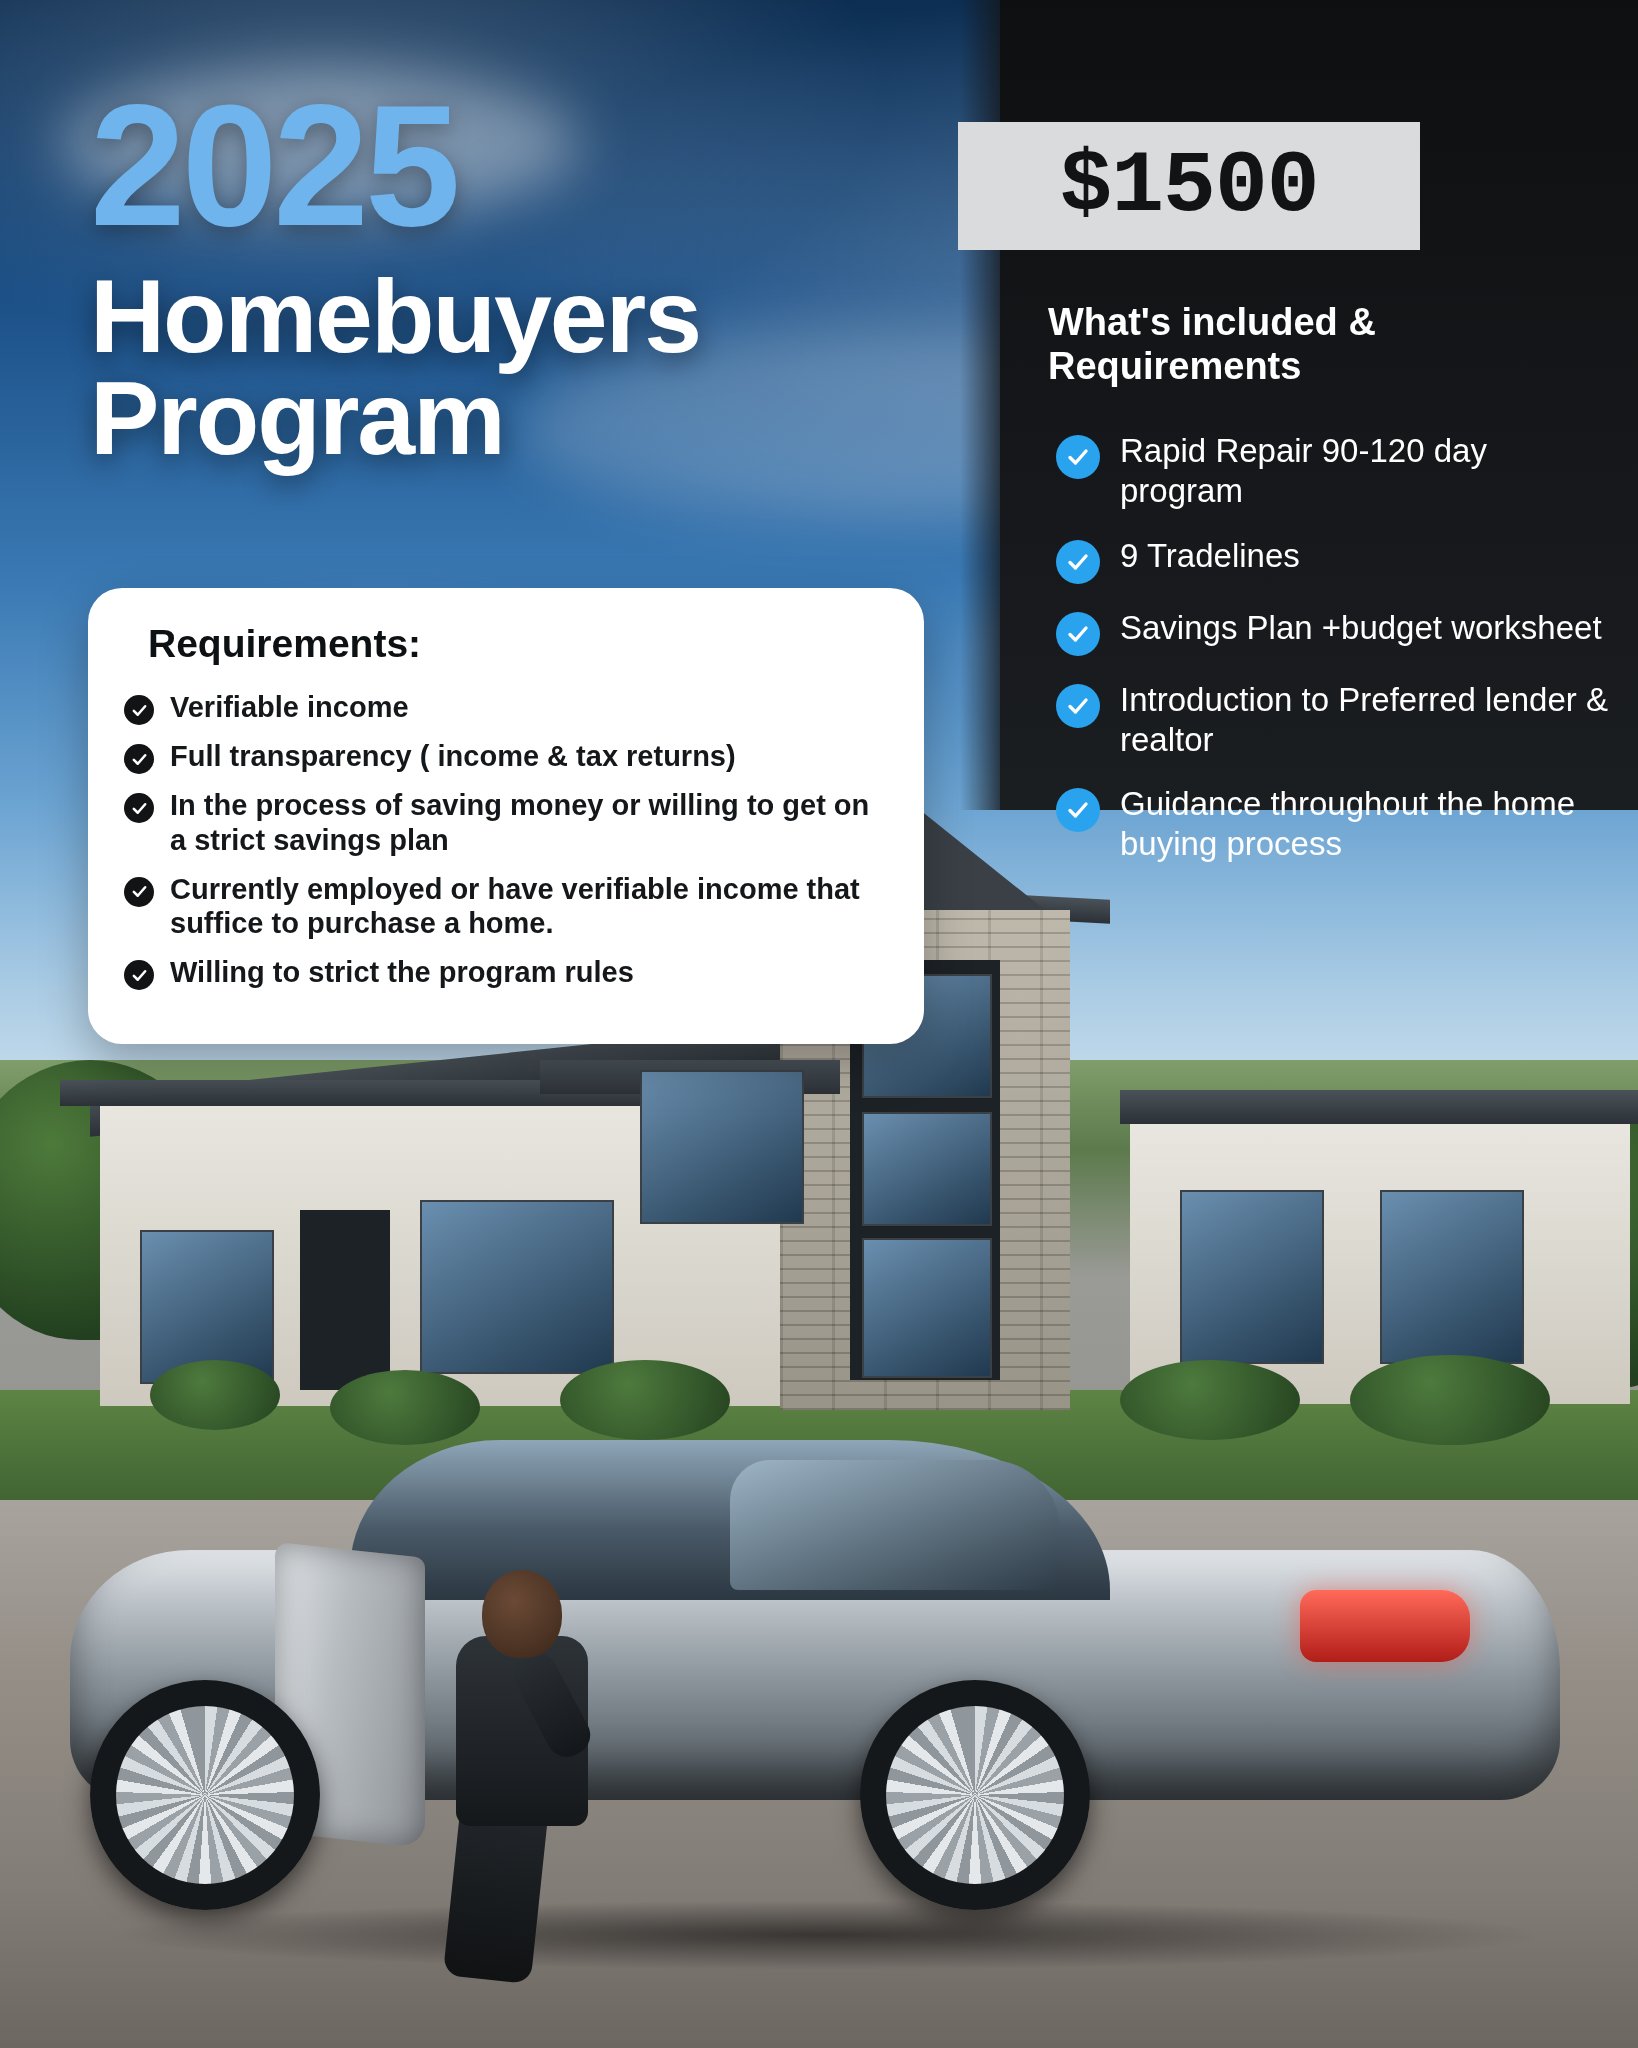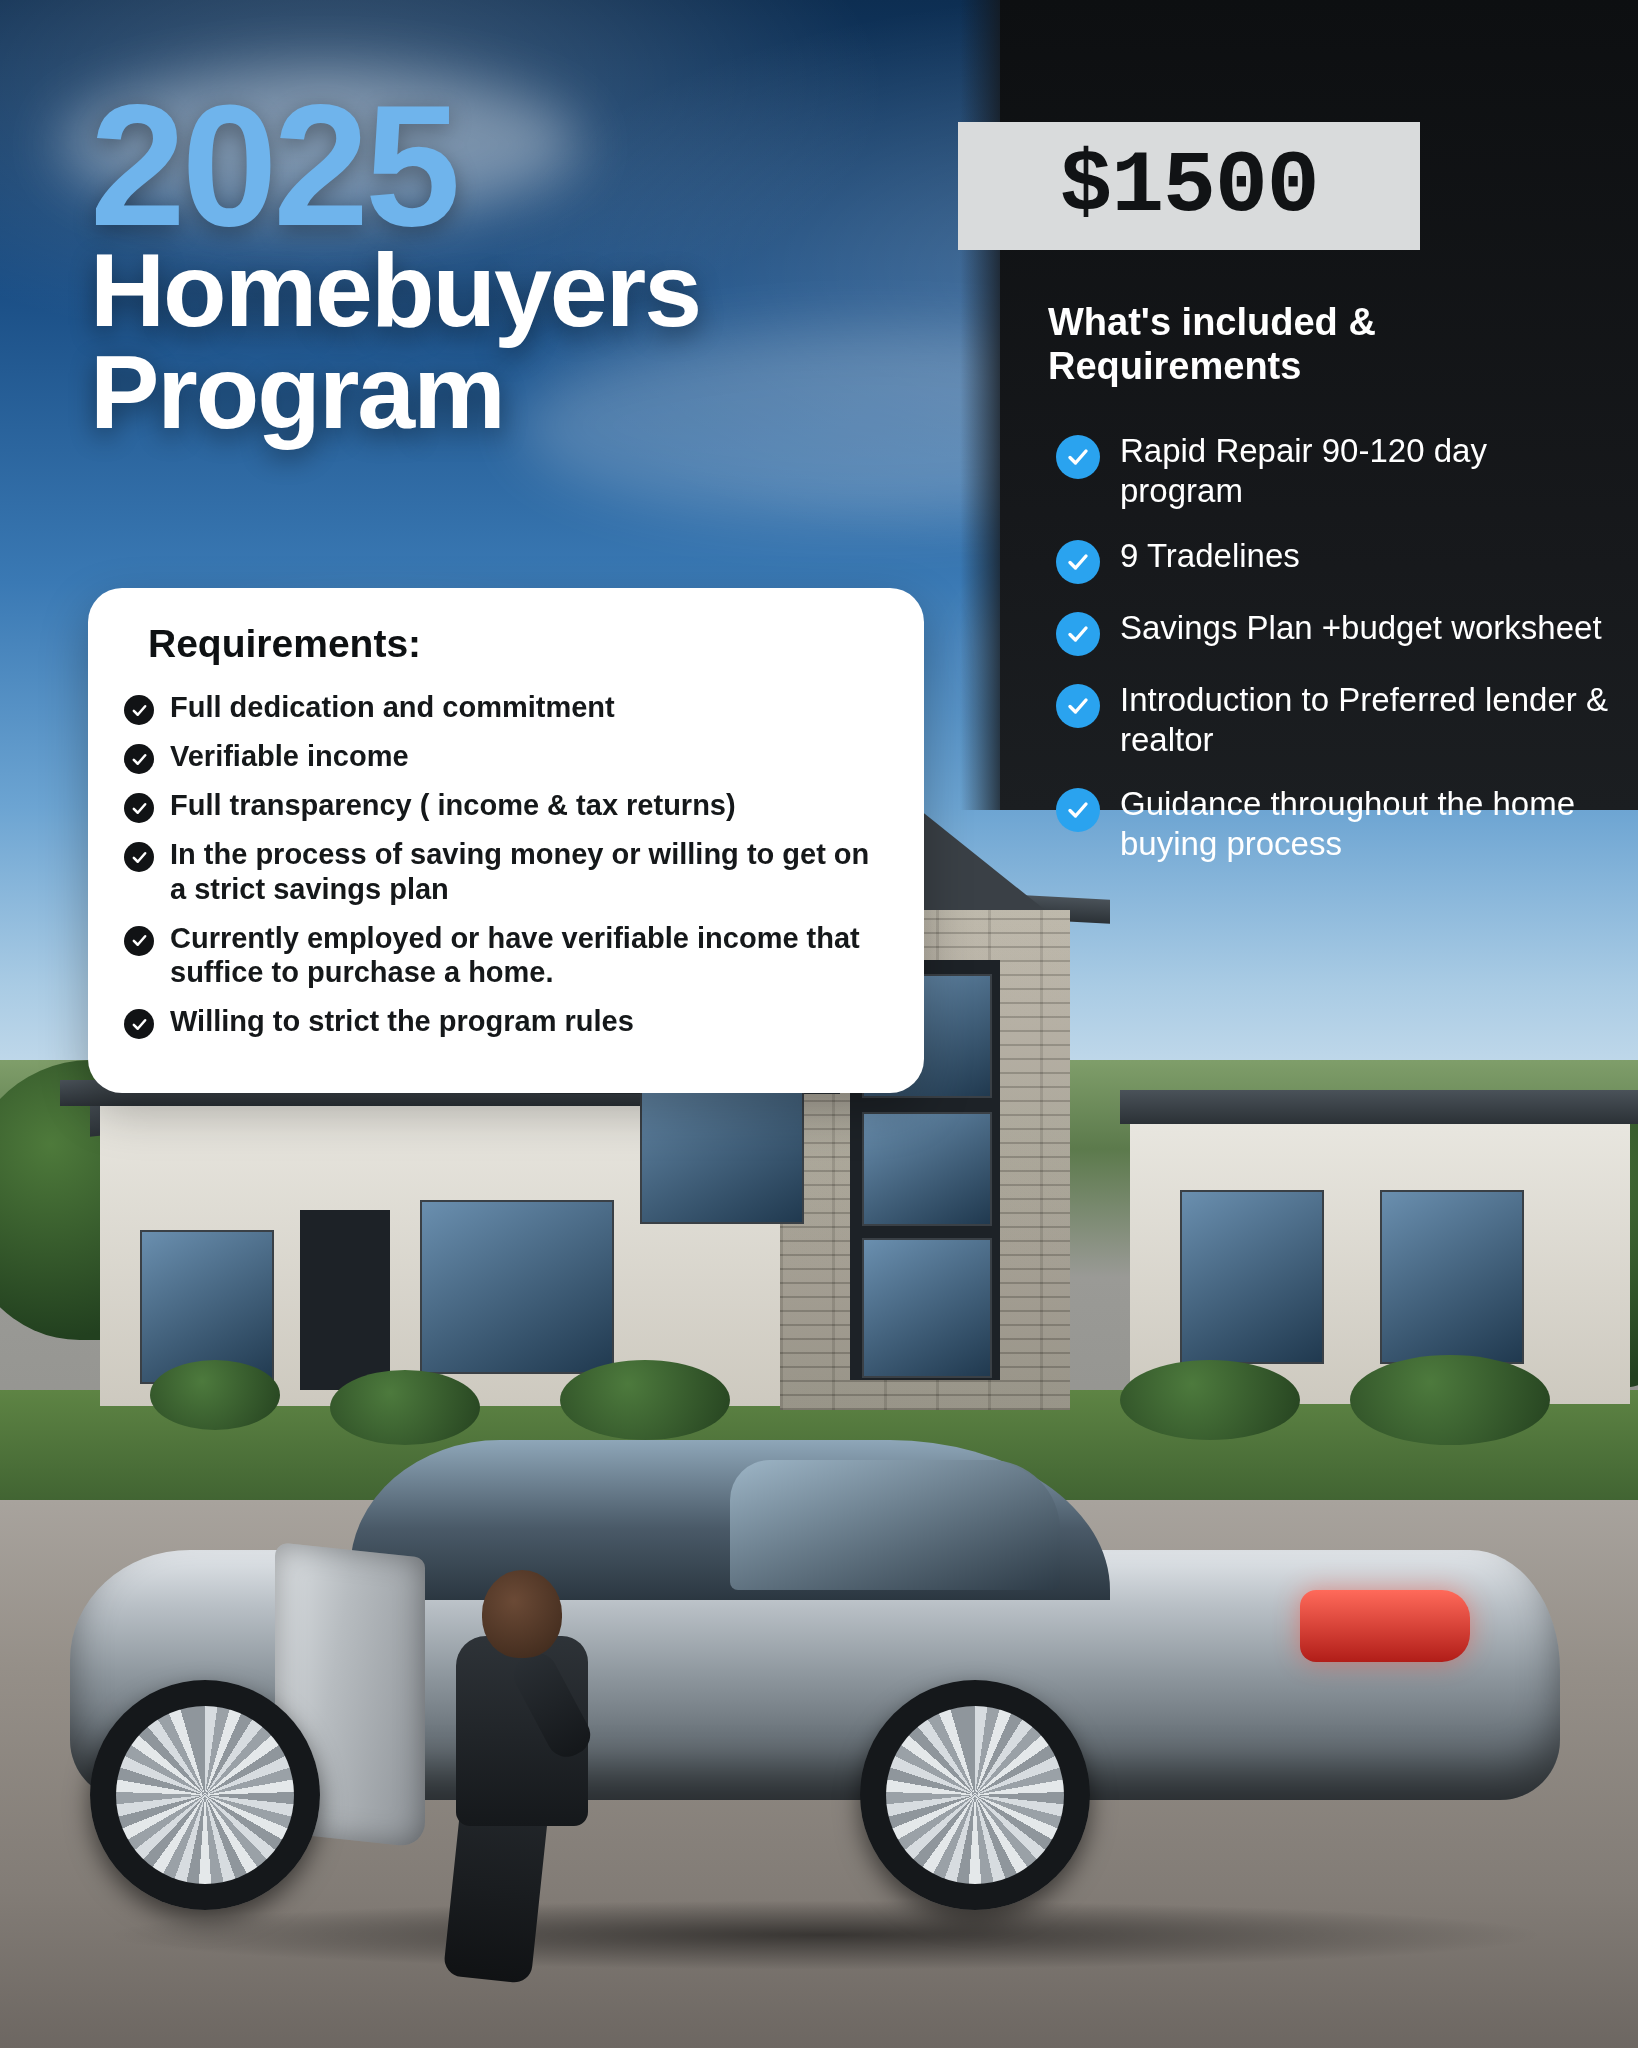--- a/index.html
+++ b/index.html
@@ -210,21 +210,21 @@
   }
   .h-year {
     font-size: 172px;
     line-height: 0.82;
     font-weight: 700;
     color: #6fb4ec;
     letter-spacing: -4px;
     text-shadow: 0 6px 22px rgba(0,0,0,0.35);
   }
   .h-main {
-    margin-top: 4px;
+    margin-top: 30px;
     font-size: 104px;
     line-height: 0.98;
     font-weight: 700;
     color: #ffffff;
     letter-spacing: -2px;
     text-shadow: 0 8px 26px rgba(0,0,0,0.45);
   }
 
   
   .price-badge {
@@ -456,28 +456,20 @@
 
   <div class="req-card">
     <div class="req-title">Requirements:</div>
     <ul class="req-list">
       <li>
         <span class="chk-black">
           <svg viewBox="0 0 24 24" fill="none" stroke="#ffffff" stroke-width="3.6" stroke-linecap="round" stroke-linejoin="round">
               <path d="M4 12.5 L9.5 18 L20 6"></path>
             </svg>
         </span>
-        <span class="req-text">Full dedication and commitment</span>
-      </li>
-      <li>
-        <span class="chk-black">
-          <svg viewBox="0 0 24 24" fill="none" stroke="#ffffff" stroke-width="3.6" stroke-linecap="round" stroke-linejoin="round">
-              <path d="M4 12.5 L9.5 18 L20 6"></path>
-            </svg>
-        </span>
         <span class="req-text">Verifiable income</span>
       </li>
       <li>
         <span class="chk-black">
           <svg viewBox="0 0 24 24" fill="none" stroke="#ffffff" stroke-width="3.6" stroke-linecap="round" stroke-linejoin="round">
               <path d="M4 12.5 L9.5 18 L20 6"></path>
             </svg>
         </span>
         <span class="req-text">Full transparency ( income &amp; tax returns)</span>
       </li>

